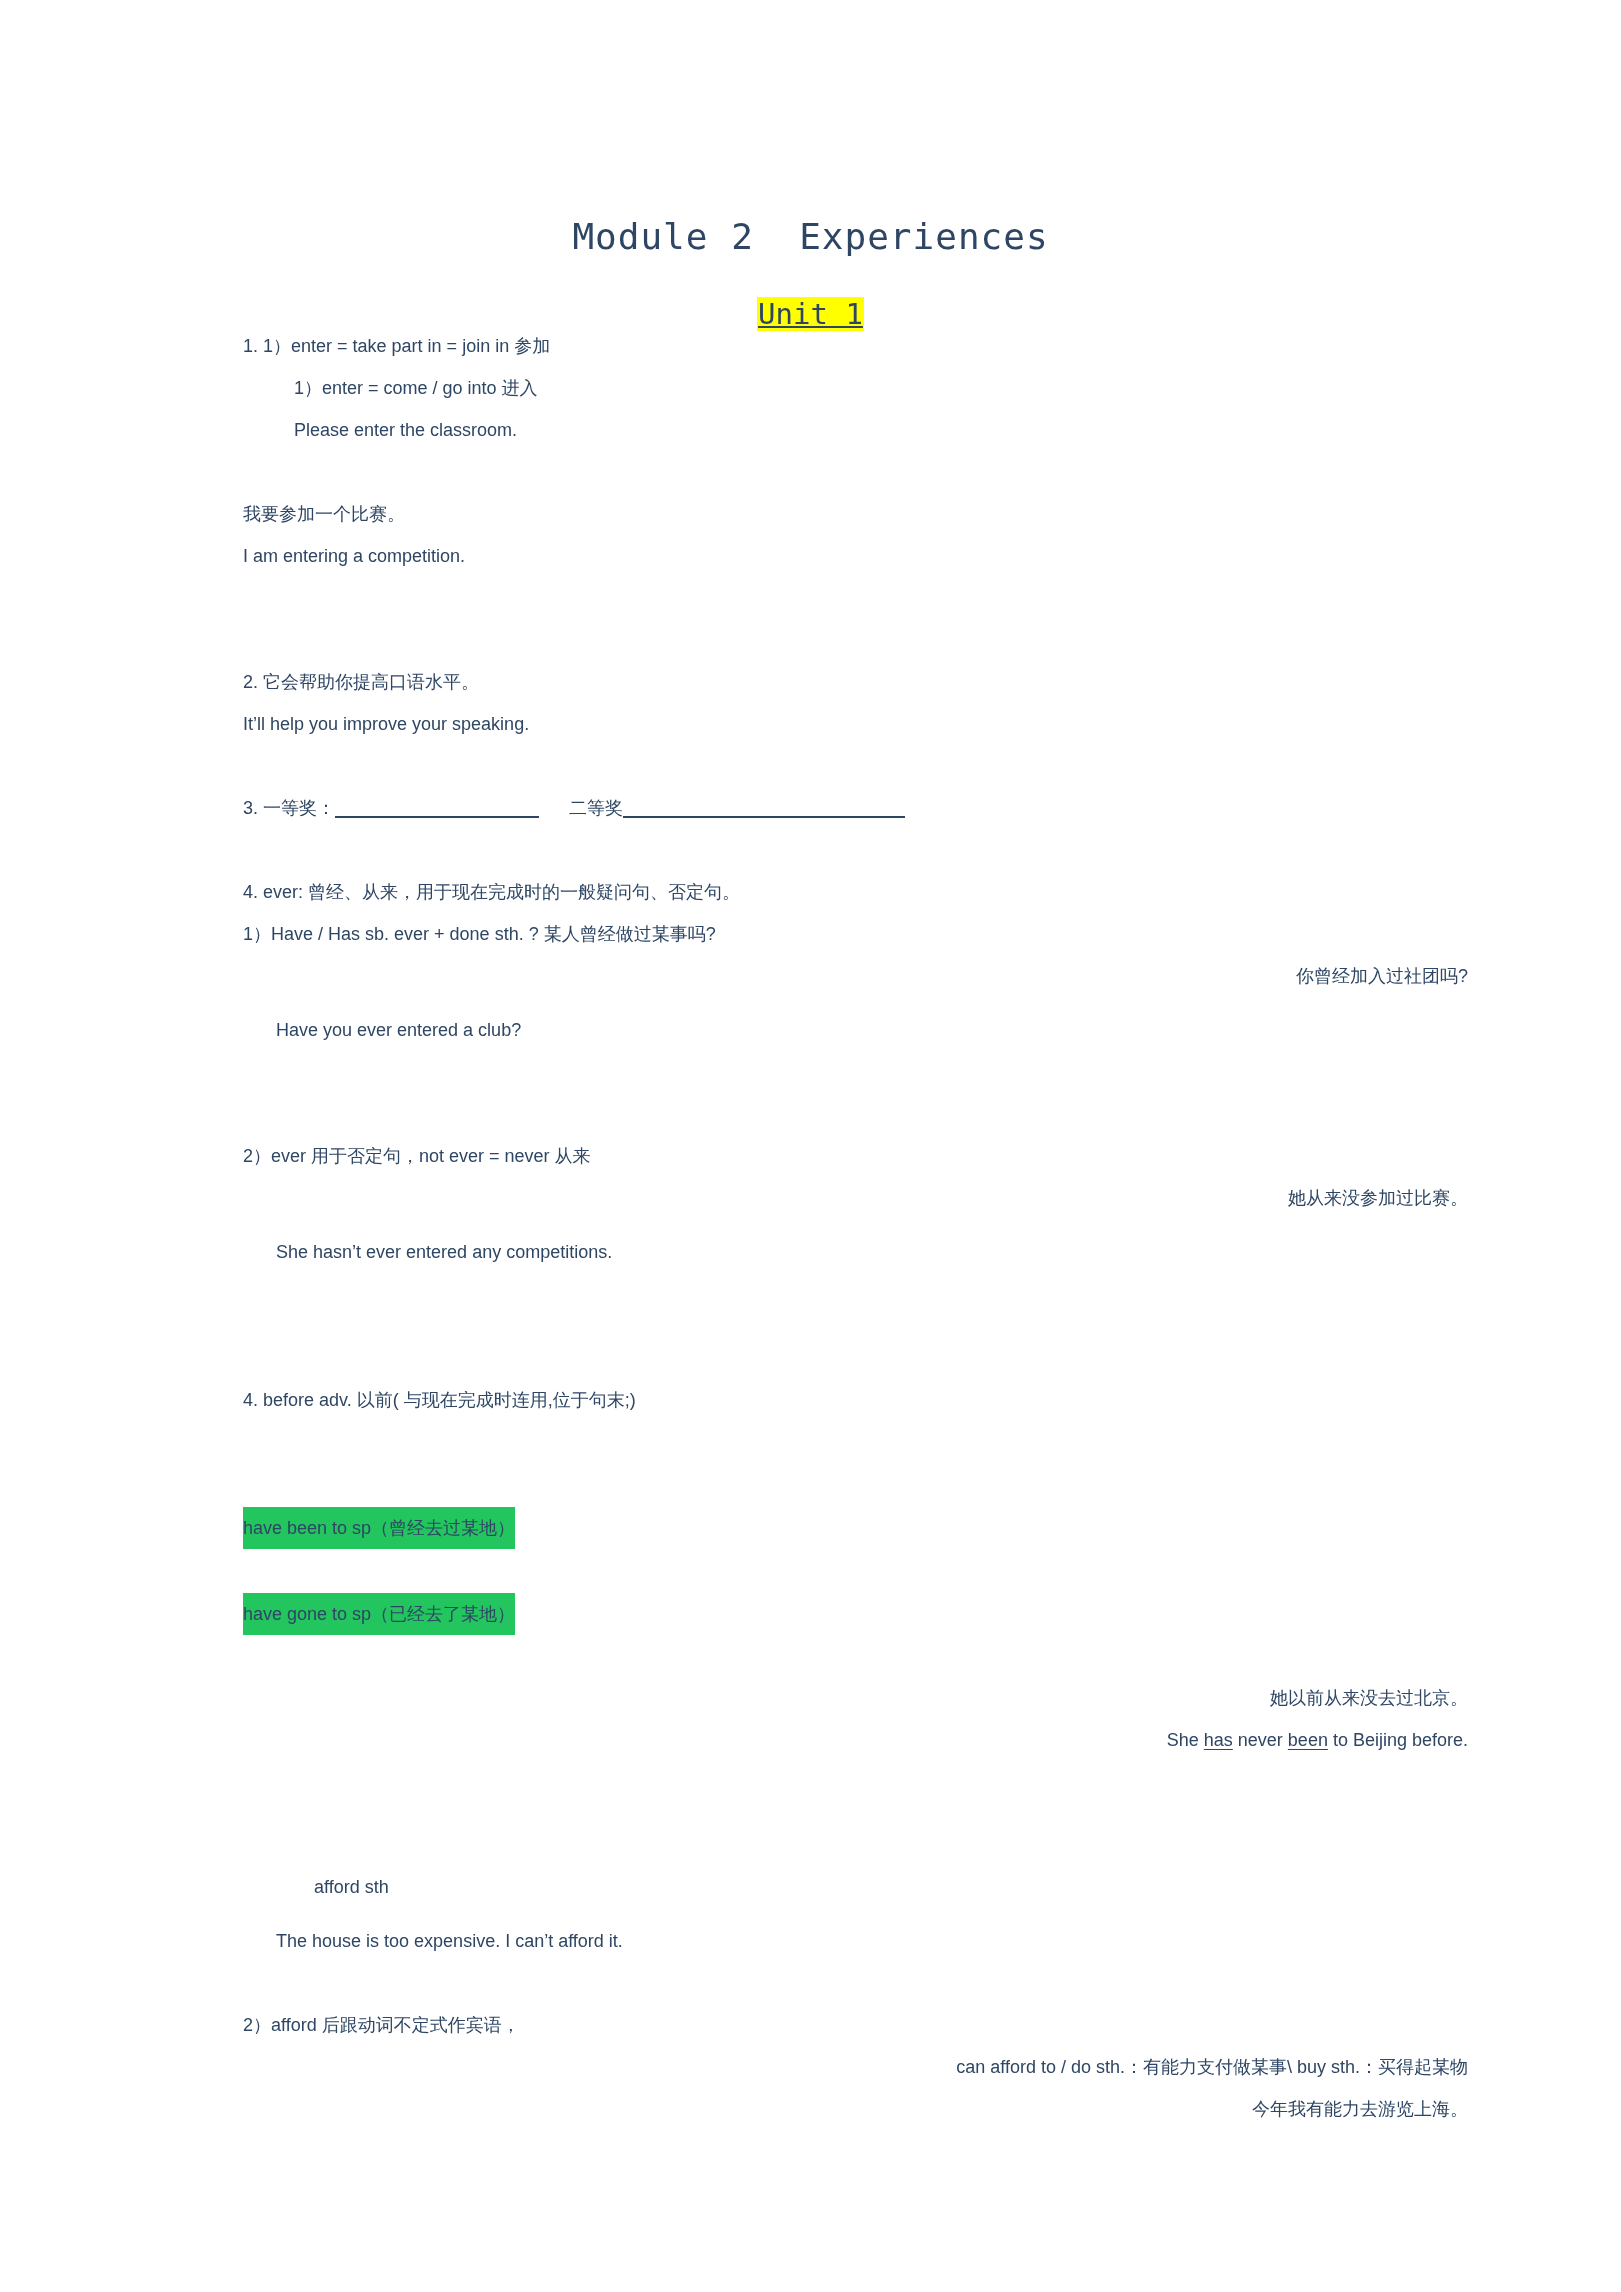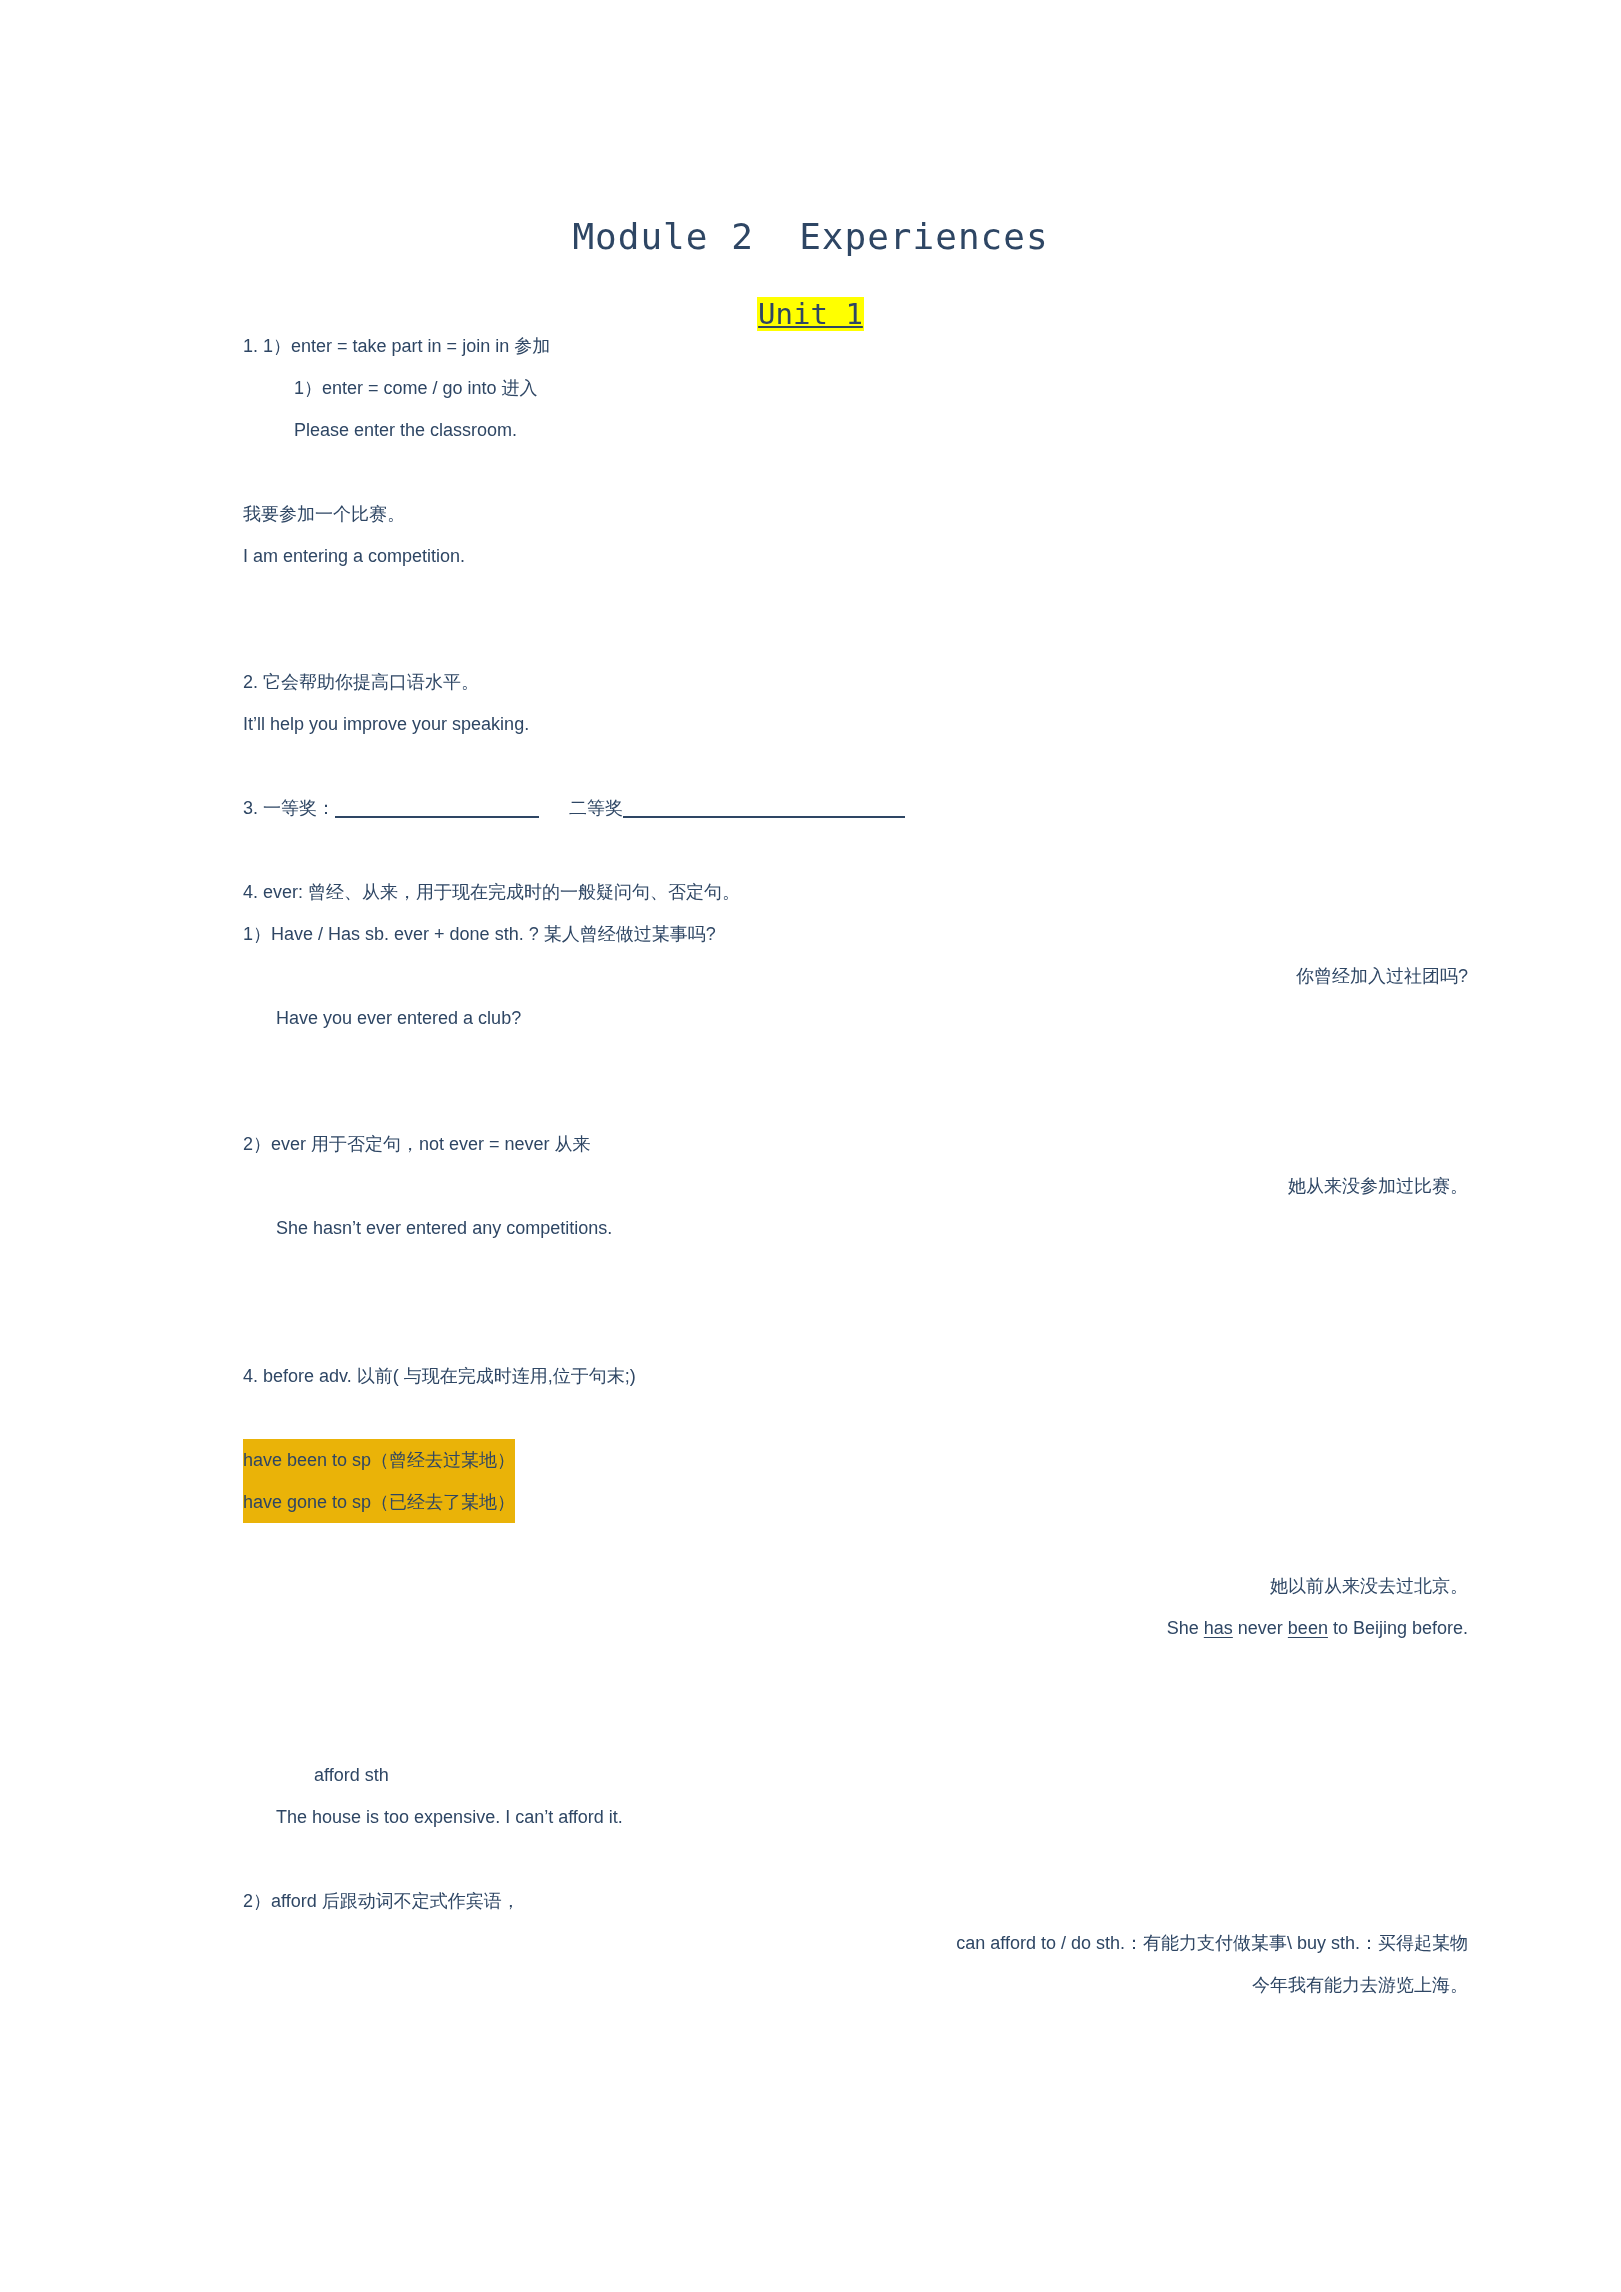--- a/index.html
+++ b/index.html
@@ -66,29 +66,30 @@
   .ln {
     font-size: 18px;
     line-height: 42px;
     white-space: pre;
     font-family: Liberation Sans, sans-serif;
     min-height: 42px;
   }
 
   .ind1 { padding-left: 51px; }
   .ind2 { padding-left: 21.6px; text-align: right; }
-  .ind3 { padding-left: 33px; }
+  .ind3 { padding-left: 33px; margin-top: 12px; }
   .ind4 { padding-left: 71px; }
 
   .gap-sm  { height: 21.6px; }
   .gap-md  { height: 42px; }
   .gap-xl  { height: 84px; }
 
   .hl {
-    background: #eab308;
+    background: #22c55e;
+    margin-top: 44px;
   }
   .hl-row {
     display: inline-block;
   }
 
   u.ul { text-decoration: underline; text-underline-offset: 2.9px; }
 
   .blank-a {
     display: inline-block;
     width: 204px;

